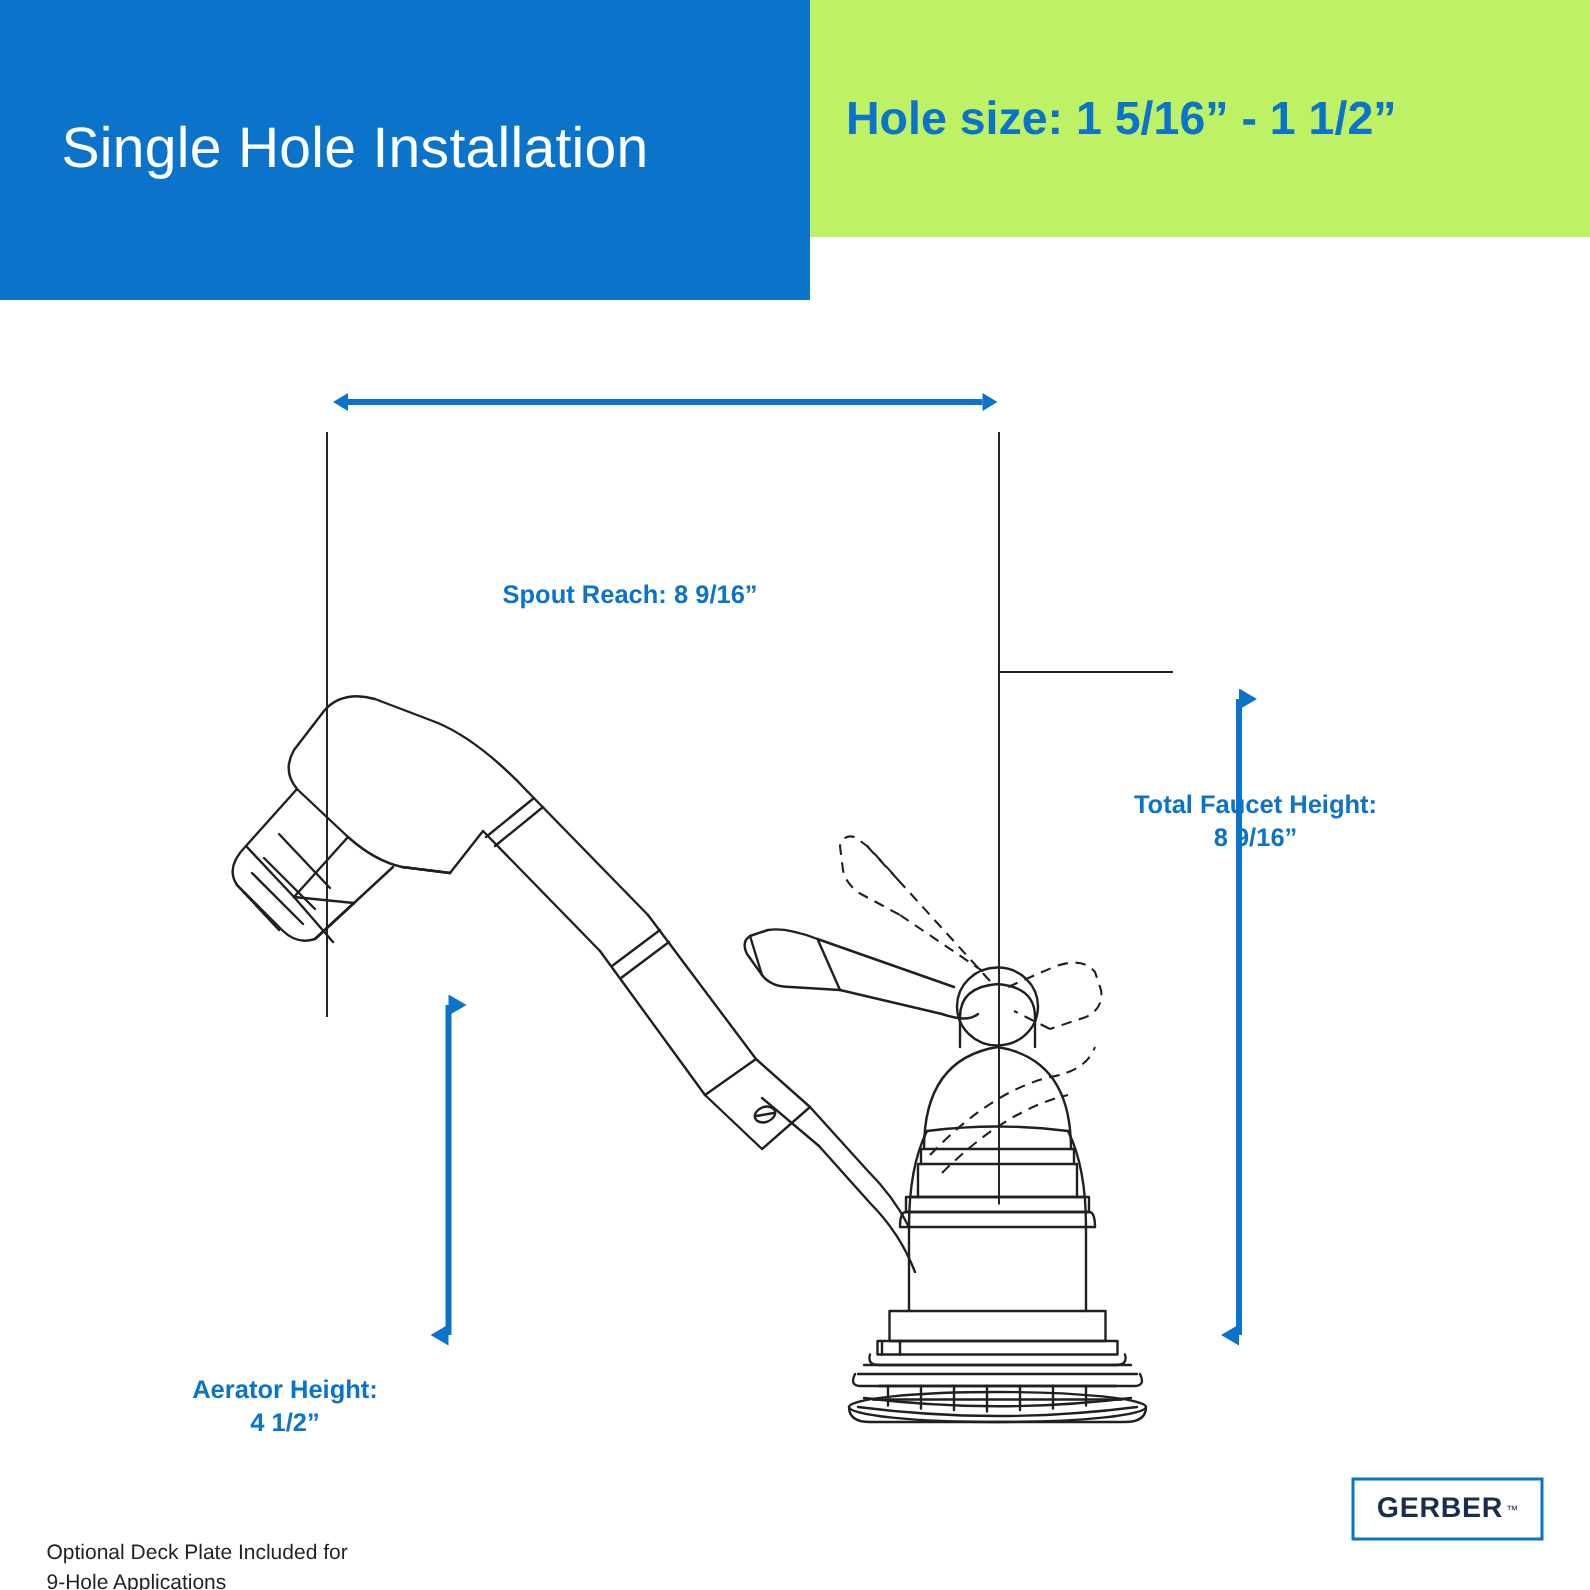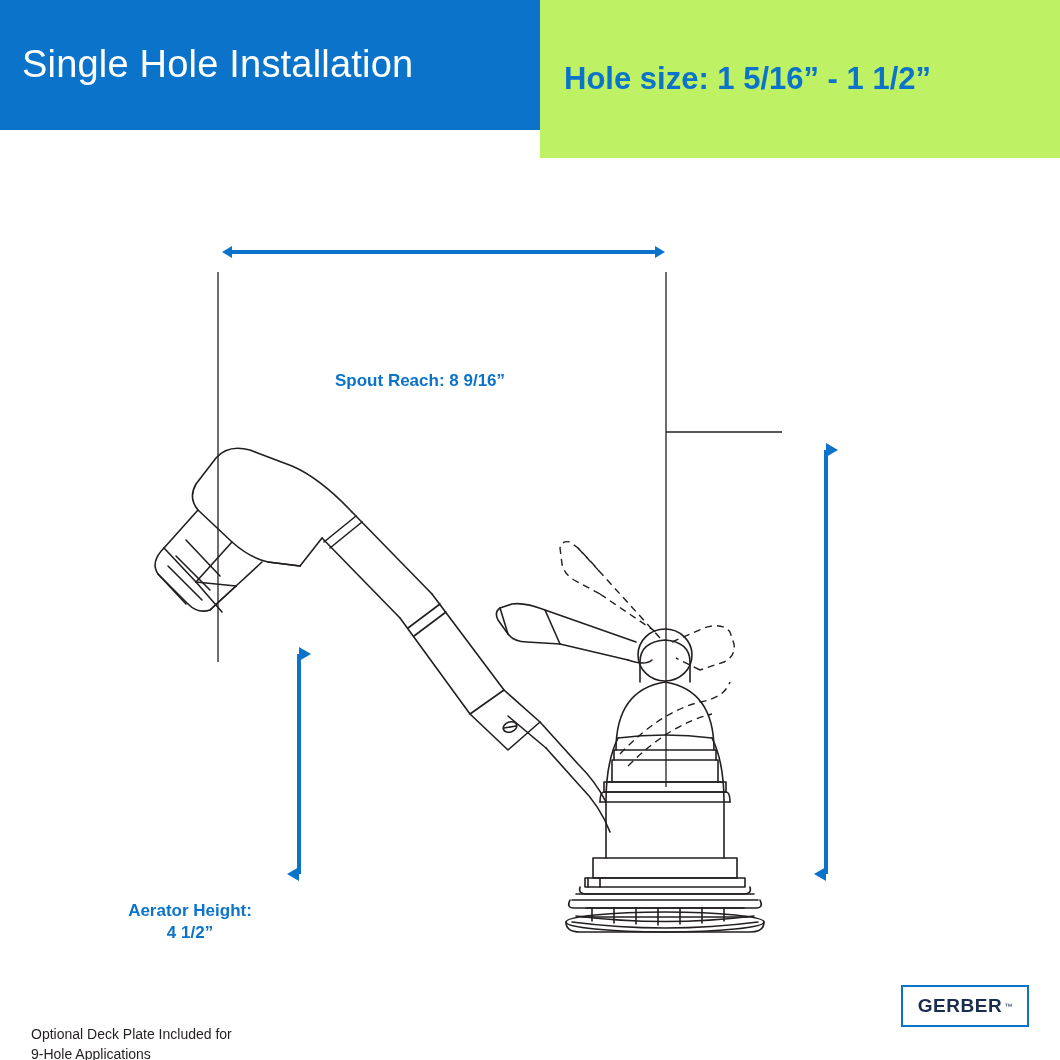--- a/index.html
+++ b/index.html
@@ -24,26 +24,26 @@
   .header {
     position: absolute;
     top: 0;
     left: 0;
     width: 1060px;
     height: 158px;
     display: flex;
   }
   .header-left {
     width: 540px;
-    height: 130px;
+    height: 200px;
     background: #0b74ca;
     display: flex;
     align-items: center;
     box-sizing: border-box;
-    padding-left: 22px;
+    padding-left: 41px;
   }
   .header-left-title {
     color: #ffffff;
     font-size: 38px;
     font-weight: 400;
     letter-spacing: 0.2px;
     line-height: 1.1;
   }
   .header-right {
     width: 520px;
@@ -57,21 +57,21 @@
   .header-right-title {
     color: #0b74ca;
     font-size: 31px;
     font-weight: bold;
     line-height: 1.1;
   }
 
   
   .diagram {
     position: absolute;
-    top: 142px;
+    top: 158px;
     left: 0;
     width: 1004px;
     height: 902px;
   }
   .diagram svg {
     display: block;
   }
 
   
   .label {
@@ -276,20 +276,24 @@
         <path d="M196 440 L222 470"></path>
 
         <path d="M158 432 L186 462"></path>
 
         <ellipse cx="510" cy="585" rx="7" ry="5" transform="rotate(-20 510 585)"></ellipse>
         <path d="M504 586 L516 584"></path>
       </g>
     </svg>
 
     <div class="label label-spout-reach">Spout Reach: 8 9/16”</div>
+    <div class="label label-total-height">
+      <span>Total Faucet Height:</span><br>
+      <span>8 9/16”</span>
+    </div>
     <div class="label label-aerator">
       <span>Aerator Height:</span><br>
       <span>4 1/2”</span>
     </div>
   </div>
 
   <div class="footer-note">
     <span>Optional Deck Plate Included for</span><br>
     <span>9-Hole Applications</span>
   </div>

